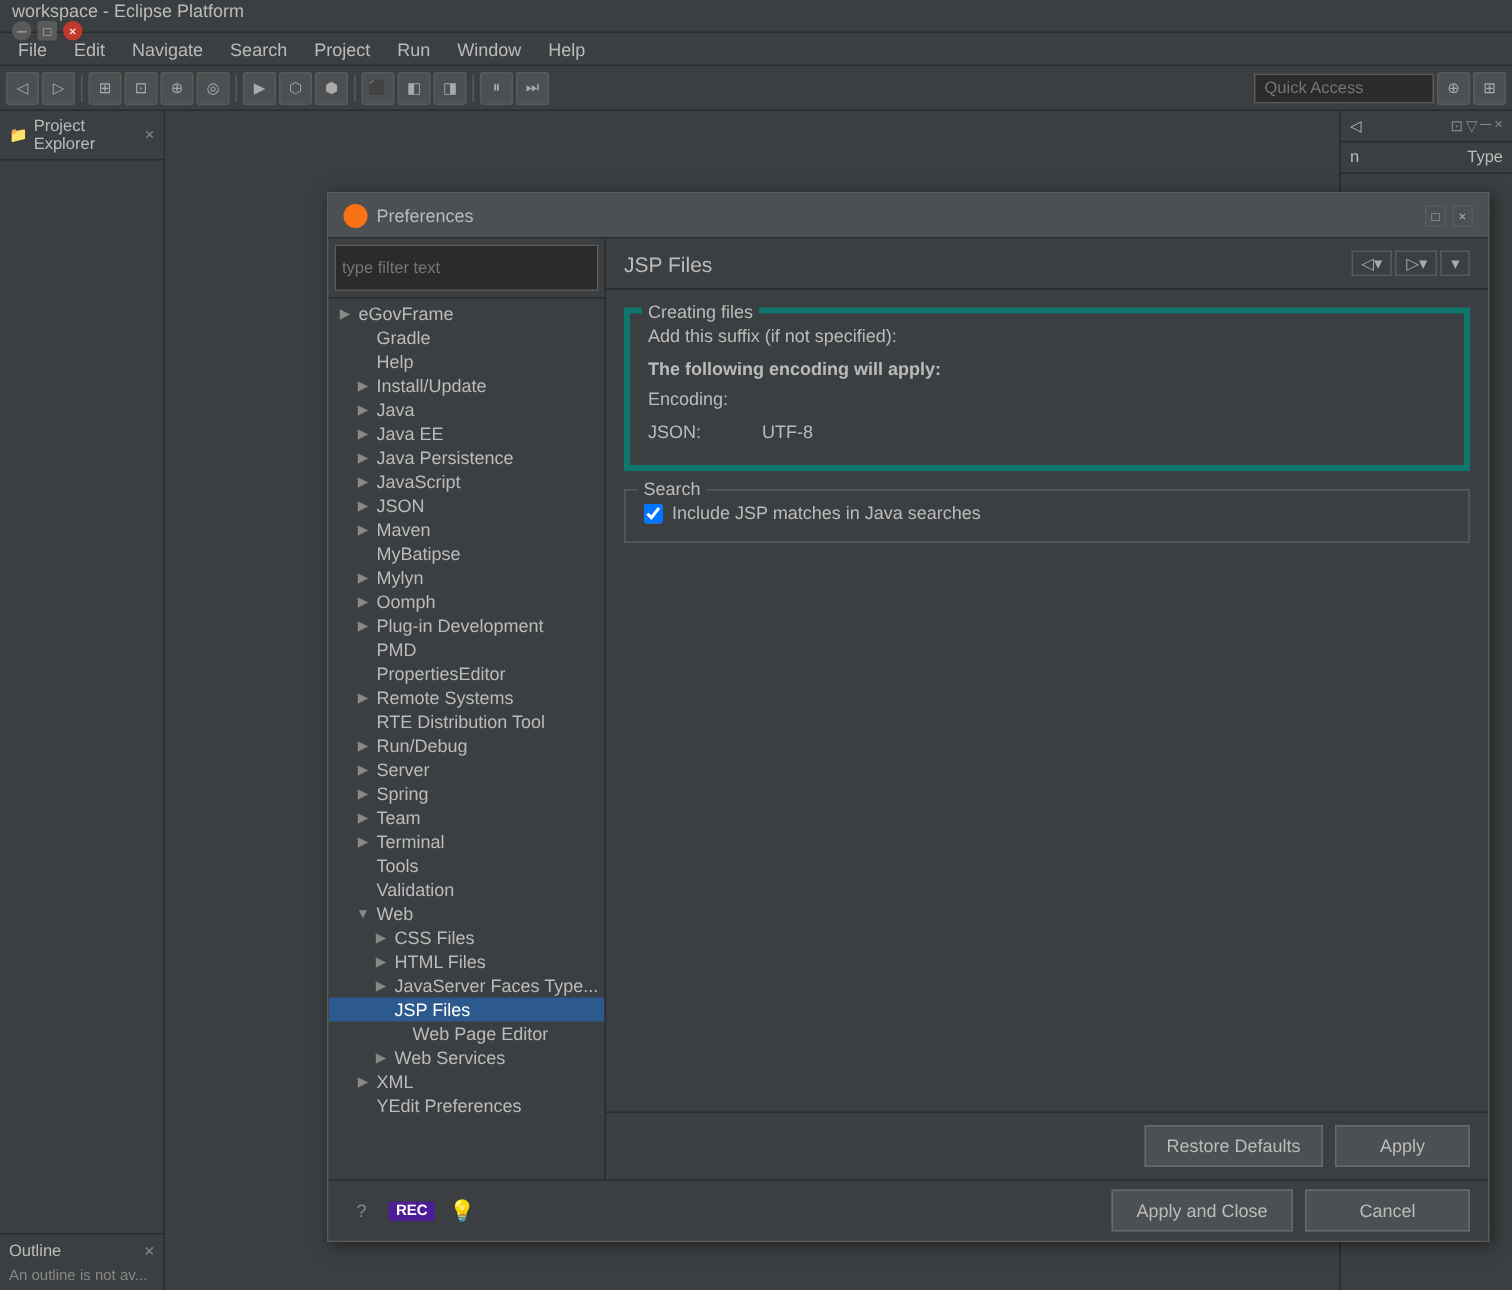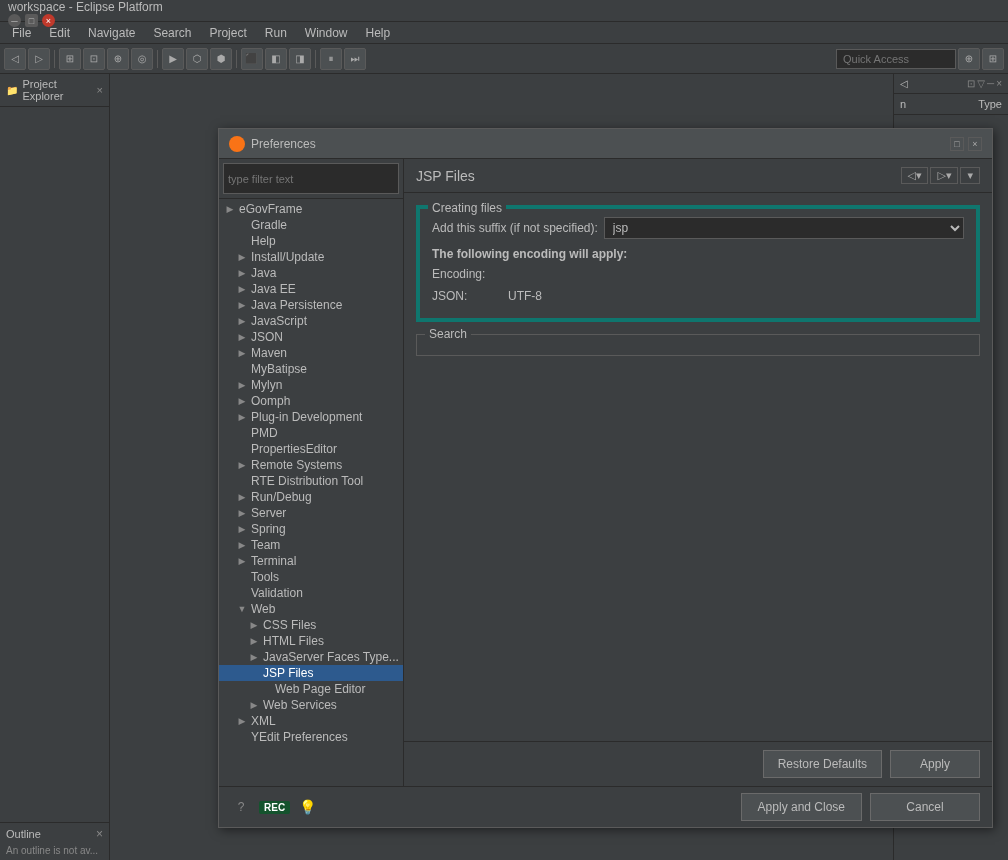--- a/index.html
+++ b/index.html
@@ -402,21 +402,21 @@
       justify-content: space-between;
     }
 
     
     ::-webkit-scrollbar { width: 8px; }
     ::-webkit-scrollbar-track { background: #2b2b2b; }
     ::-webkit-scrollbar-thumb { background: #5a5a5a; }
 
     
     .rec-badge {
-      background: #14532d;
+      background: #4c1d95;
       color: white;
       padding: 1px 5px;
       font-size: 10px;
       border-radius: 2px;
       font-weight: bold;
     }
     
     .bulb-icon {
       color: #f0c040;
       font-size: 14px;
@@ -712,39 +712,42 @@
             </div>
           </div>
 
           <div class="content-body">
 
             <div class="section-box">
               <span class="section-legend">Creating files</span>
 
               <div class="form-row">
                 <span class="form-label">Add this suffix (if not specified):</span>
-                <select class="form-select"><option value="jsp">jsp</option><option value="jspx">jspx</option></select>
               </div>
 
               <div style="margin-bottom:6px;font-weight:bold;">
                 <span class="form-label">The following encoding will apply:</span>
               </div>
 
               <div class="encoding-row">
                 <span class="encoding-label-col">Encoding:</span>
               </div>
 
               <div class="iana-row">
                 <span class="iana-label">JSON:</span>
                 <span class="iana-value">UTF-8</span>
               </div>
             </div>
 
             <div class="search-section">
               <span class="search-legend">Search</span>
+              <div class="checkbox-row">
+                <input type="checkbox" id="jsp-search" checked="" style="">
+                <label for="jsp-search" class="checkbox-label">Include JSP matches in Java searches</label>
+              </div>
             </div>
           </div>
 
           <div class="content-footer">
             <button class="footer-btn">Restore Defaults</button>
             <button class="footer-btn">Apply</button>
           </div>
         </div>
       </div>
 

